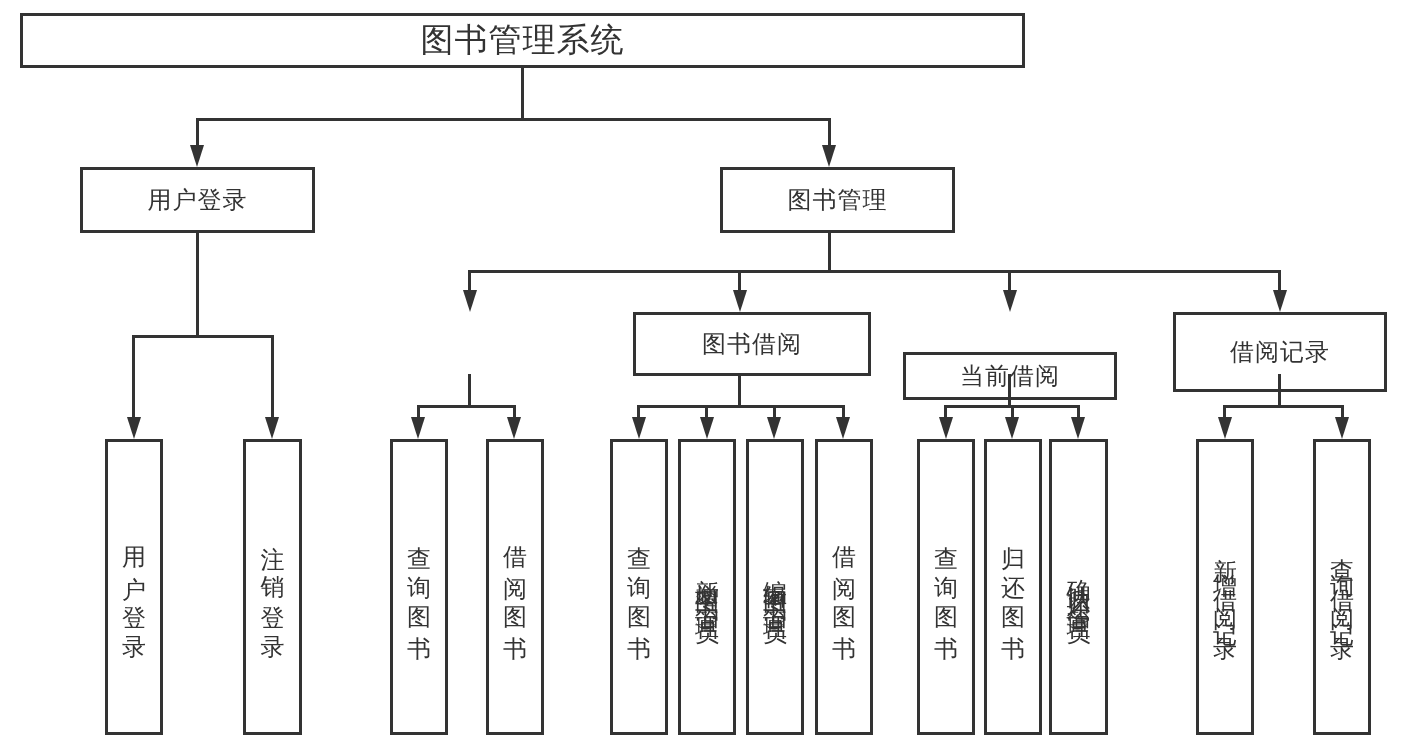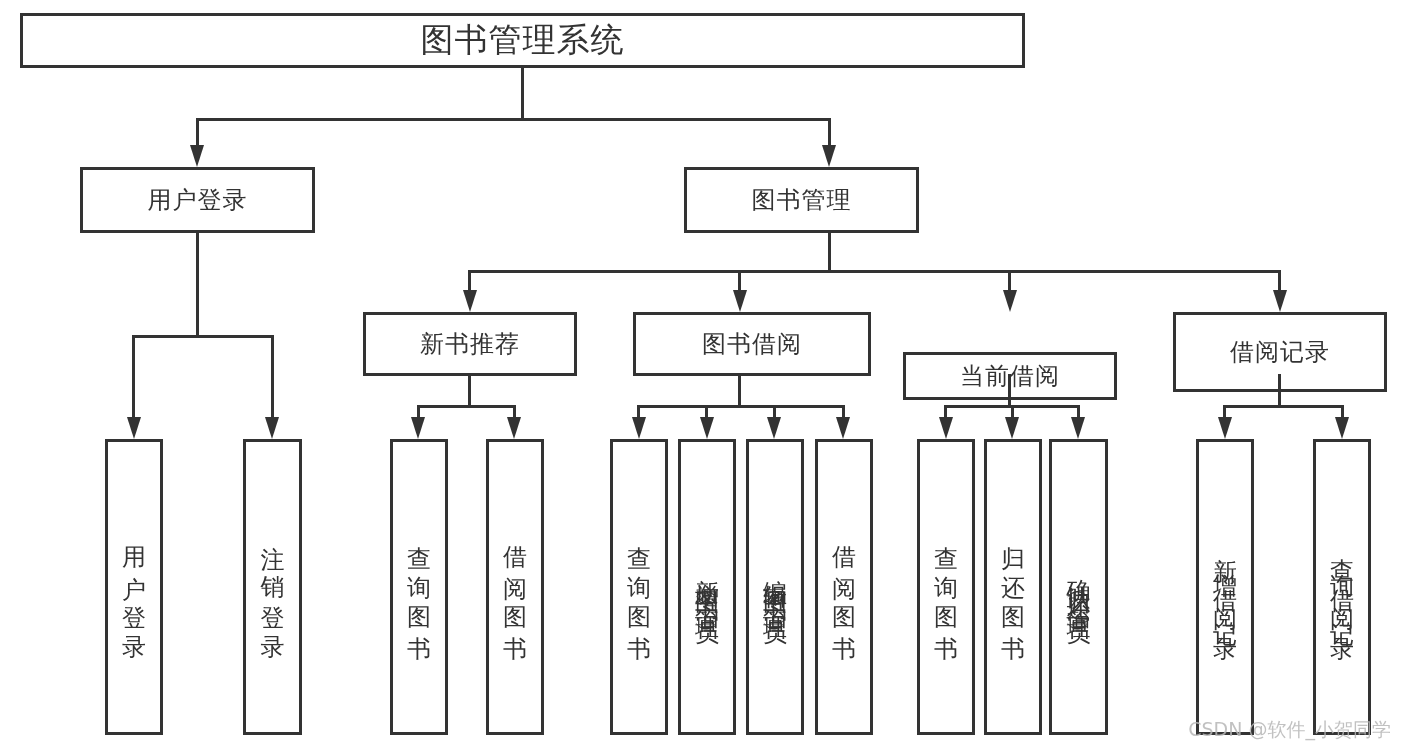--- a/index.html
+++ b/index.html
@@ -63,27 +63,24 @@
 
 <div class="canvas">
 
   <div class="node node-h node-root" style="left:20px;top:13px;width:1005px;height:55px;">
     <span>图书管理系统</span>
   </div>
 
   <div class="node node-h" style="left:80px;top:167px;width:235px;height:66px;">
     <span>用户登录</span>
   </div>
-  <div class="node node-h" style="left:684px;top:167px;width:235px;height:66px;">
+  <div class="node node-h" style="left:720px;top:167px;width:235px;height:66px;">
     <span>图书管理</span>
   </div>
 
-  <div class="node node-h" style="left:363px;top:312px;width:214px;height:64px;">
-    <span>新书推荐</span>
-  </div>
   <div class="node node-h" style="left:633px;top:312px;width:238px;height:64px;">
     <span>图书借阅</span>
   </div>
   <div class="node node-h" style="left:903px;top:312px;width:214px;height:48px;margin-top:40px;">
     <span>当前借阅</span>
   </div>
   <div class="node node-h" style="left:1173px;top:312px;width:214px;height:80px;">
     <span>借阅记录</span>
   </div>
 
@@ -183,15 +180,14 @@
   <div class="vline" style="left:1077px;top:405px;height:14px;"></div>
   <div class="arrow" style="left:1071px;top:417px;"></div>
 
   <div class="vline" style="left:1278px;top:374px;height:33px;"></div>
   <div class="hline" style="left:1223px;top:405px;width:120px;"></div>
   <div class="vline" style="left:1223px;top:405px;height:14px;"></div>
   <div class="arrow" style="left:1218px;top:417px;"></div>
   <div class="vline" style="left:1341px;top:405px;height:14px;"></div>
   <div class="arrow" style="left:1335px;top:417px;"></div>
 
-  <div class="watermark">CSDN @软件_小贺同学</div>
 
 </div>
 
 </body></html>

